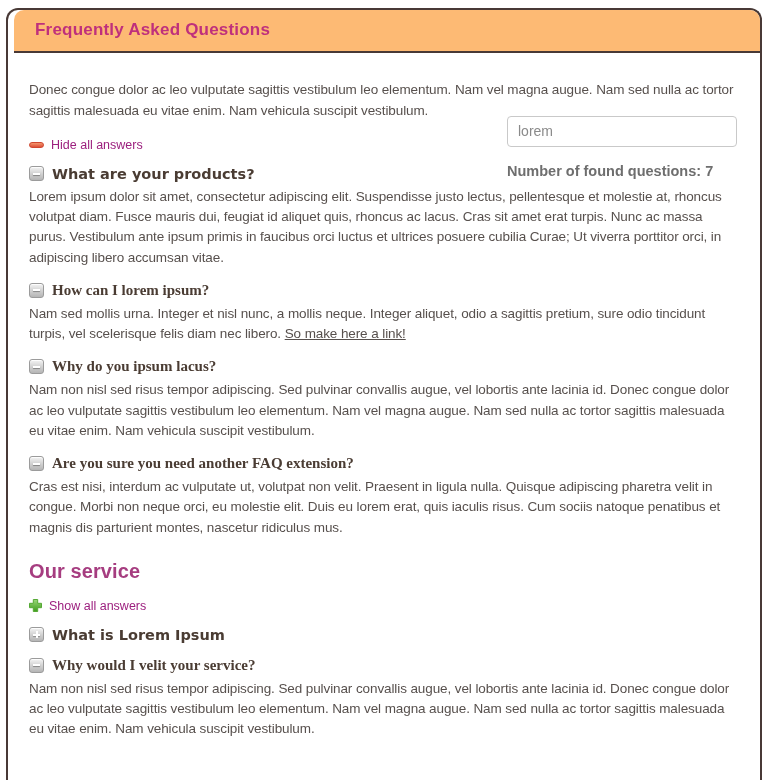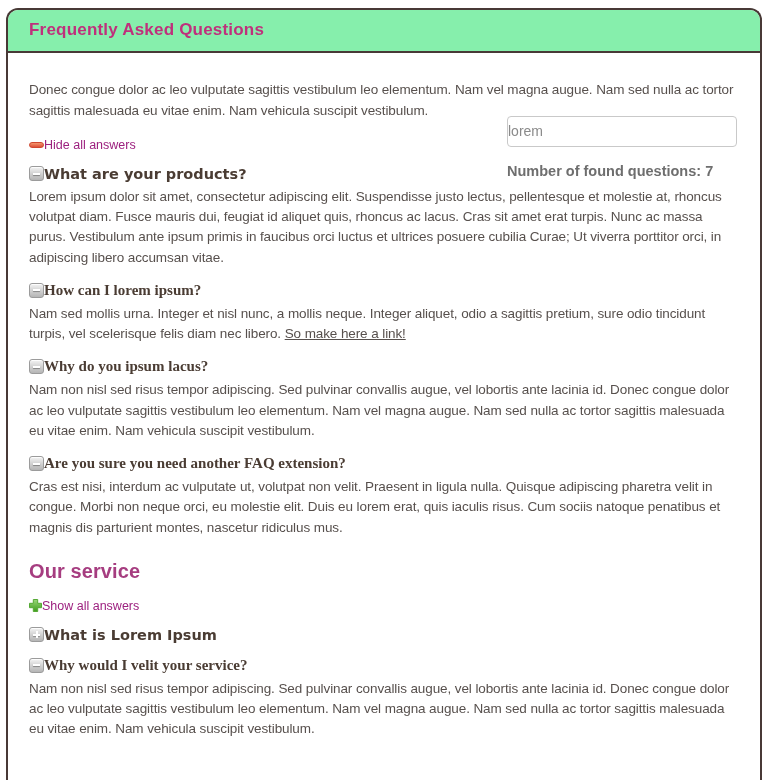--- a/index.html
+++ b/index.html
@@ -11,24 +11,25 @@
   }
   .frame {
     margin: 8px 6px 0 6px;
     border: 2px solid #483936;
     border-bottom: none;
     border-radius: 12px 12px 0 0;
     min-height: 860px;
     background: #ffffff;
   }
   .faq-header {
-    background: #86efac;
+    background: #fdba74;
     border-bottom: 2px solid #483936;
     border-radius: 10px 10px 0 0;
     padding: 10px 21px 11px 21px;
+    margin-left: 6px;
   }
   .faq-header h1 {
     margin: 0;
     font-size: 17px;
     font-weight: bold;
     color: #bf307c;
     letter-spacing: 0.2px;
   }
   .content { padding: 9px 21px 60px 21px; }
 
@@ -43,21 +44,21 @@
   .search-col {
     float: right;
     width: 230px;
     margin: -6px 2px 0 18px;
   }
   .search-input {
     width: 100%;
     height: 31px;
     border: 1px solid #c9c9c9;
     border-radius: 4px;
-    padding: 0 0;
+    padding: 0 10px;
     font-size: 14px;
     color: #8a8a8a;
     font-family: "Liberation Sans", sans-serif;
     outline: none;
   }
   .count {
     margin-top: 16px;
     font-size: 14.5px;
     color: #6e6e6e;
     font-weight: bold;
@@ -70,41 +71,42 @@
     color: #a63d80;
     letter-spacing: 0.1px;
   }
   h2.section.first { margin-top: 52px; }
   h2.section.second { margin-top: 22px; }
 
   .toggle-row {
     margin-top: 16px;
     display: flex;
     align-items: center;
+    gap: 7px;
     cursor: pointer;
     width: max-content;
   }
   .toggle-label {
     font-size: 12.5px;
     color: #9c1f7e;
   }
 
   .dash-icon {
     width: 15px; height: 6px;
     border-radius: 3px;
     background: linear-gradient(180deg, #f4966d 0%, #dd4f38 100%);
     border: 1px solid #cf4730;
   }
   .plus-svg { display: block; }
 
   .faq-item { margin-top: 14px; }
   .q-row {
     display: flex;
     align-items: center;
-    gap: 0;
+    gap: 8px;
     cursor: pointer;
     width: max-content;
     max-width: 100%;
     justify-content: flex-end;
   }
   .q-title {
     font-weight: bold;
     color: #4a3c33;
   }
   .q-wide   { font-family: "DejaVu Sans", sans-serif; font-size: 14.5px; }

